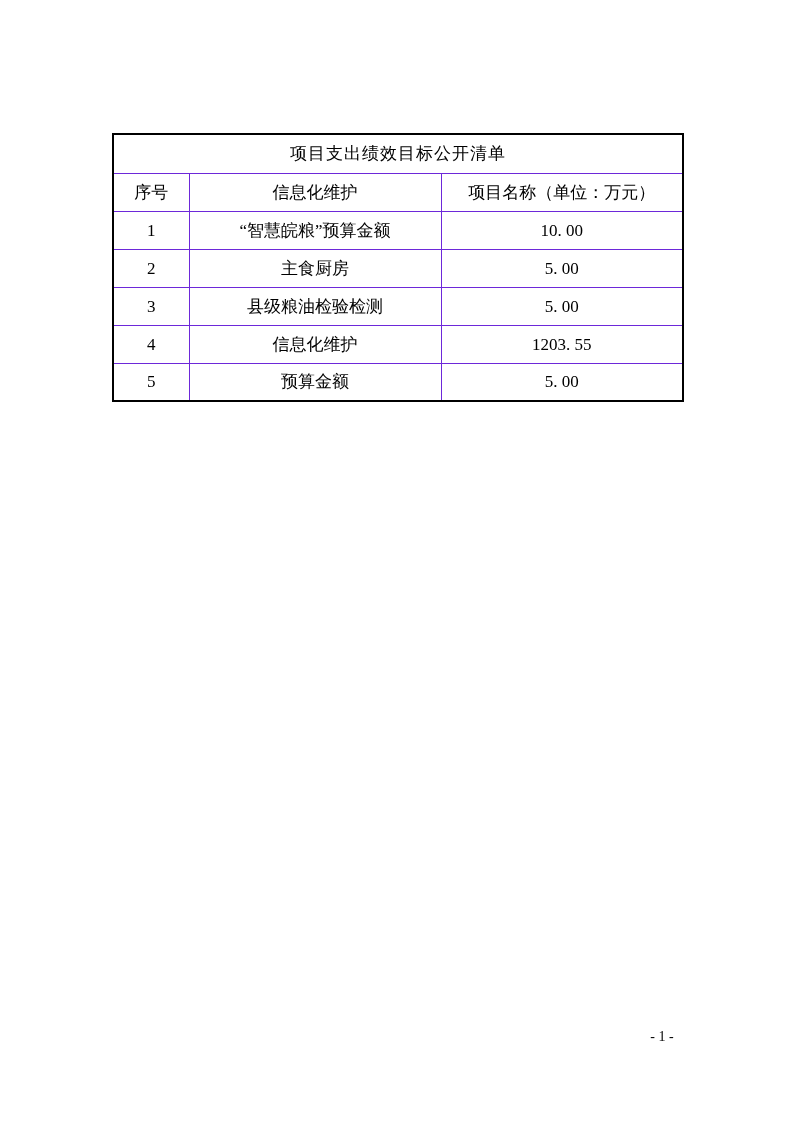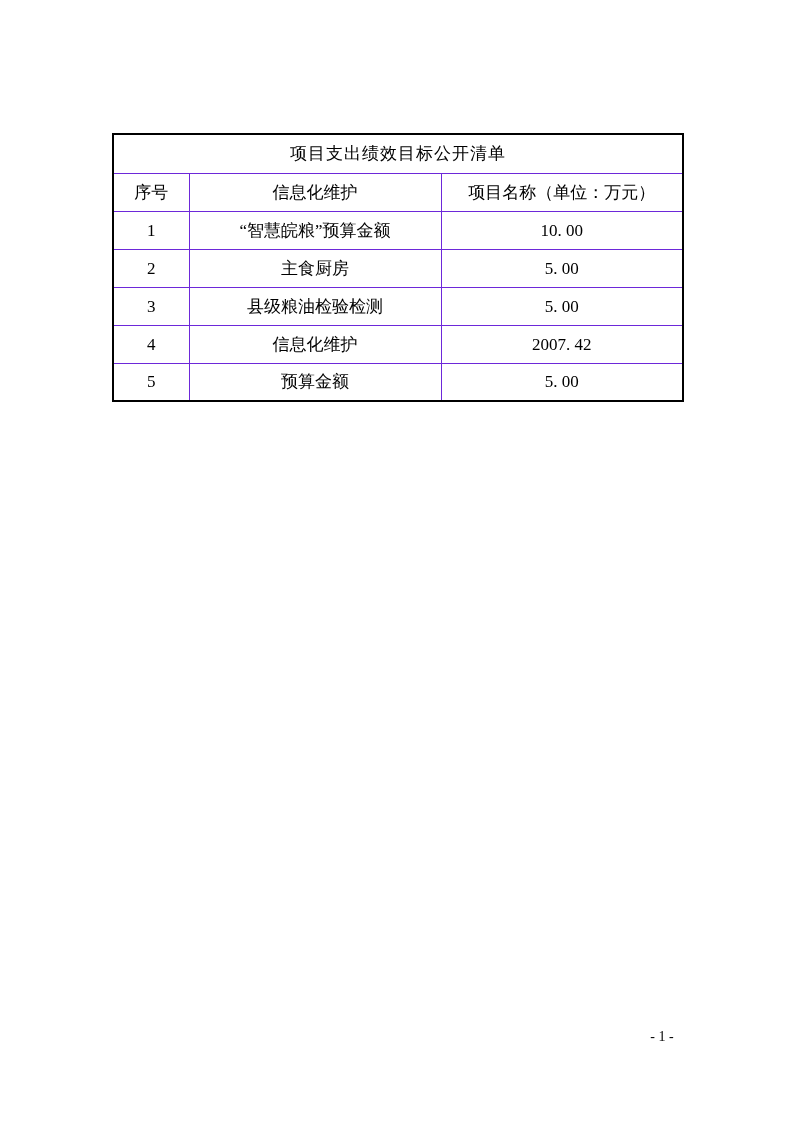--- a/index.html
+++ b/index.html
@@ -82,21 +82,21 @@
         <td class="amount-cell">5. 00</td>
       </tr>
       <tr>
         <td class="no-cell">3</td>
         <td class="name-cell">县级粮油检验检测</td>
         <td class="amount-cell">5. 00</td>
       </tr>
       <tr>
         <td class="no-cell">4</td>
         <td class="name-cell">信息化维护</td>
-        <td class="amount-cell">2007. 42</td>
+        <td class="amount-cell">1203. 55</td>
       </tr>
       <tr>
         <td class="no-cell">5</td>
         <td class="name-cell">预算金额</td>
         <td class="amount-cell">5. 00</td>
       </tr>
     </tbody>
   </table>
 
   <div class="page-number">- 1 -</div>

